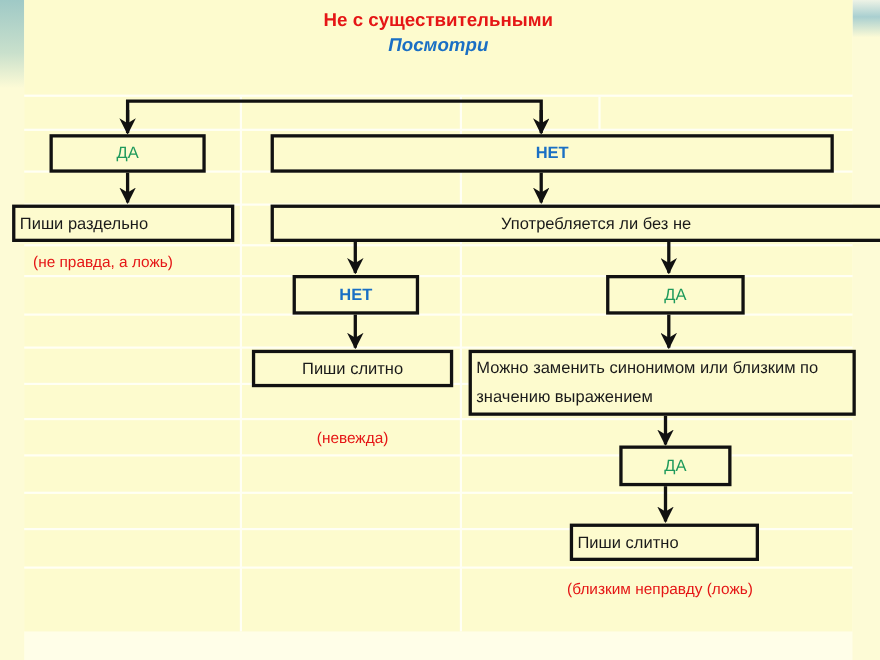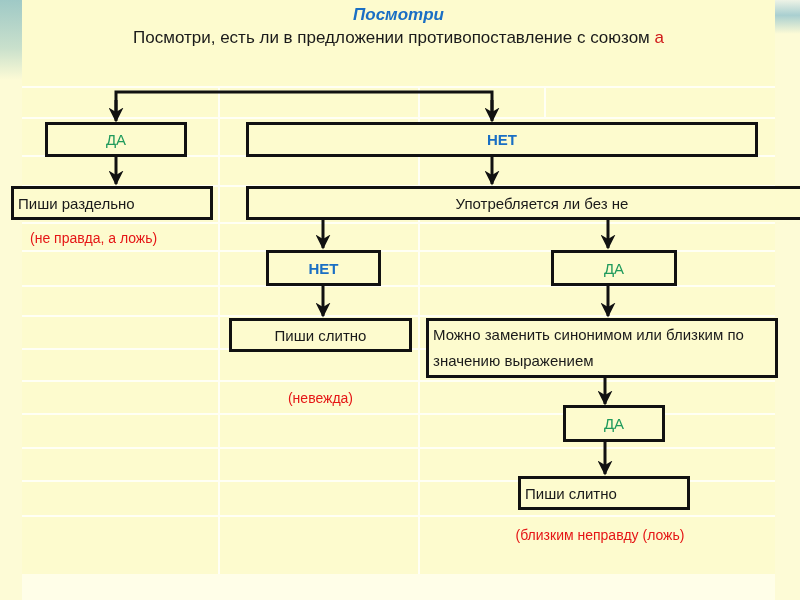--- a/index.html
+++ b/index.html
@@ -64,22 +64,22 @@
   <div class="hline" style="top:413px"></div>
   <div class="hline" style="top:447px"></div>
   <div class="hline" style="top:480px"></div>
   <div class="hline" style="top:515px"></div>
   <div class="vline" style="left:196px; top:88px; height:486px"></div>
   <div class="vline" style="left:396px; top:88px; height:486px"></div>
   <div class="vline" style="left:522px; top:88px; height:30px"></div>
 </div>
 
 <div class="title-block">
+  <div class="t1">Не с существительными</div>
   <div class="t2">Посмотри</div>
-  <div class="t3"><span>Посмотри, есть ли в предложении противопоставление с союзом </span><span class="red">а</span></div>
 </div>
 
 <svg class="arrows" width="800" height="600">
   <defs>
     <marker id="ah" viewBox="0 0 10 10" refX="9" refY="5" markerWidth="5" markerHeight="5" orient="auto">
       <path d="M0,0 L10,5 L0,10 L3,5 z" fill="#111"></path>
     </marker>
   </defs>
   <polyline points="116,118 116,92 492,92 492,118" fill="none" stroke="#111" stroke-width="3"></polyline>
   <line x1="116" y1="100" x2="116" y2="121" stroke="#111" stroke-width="3" marker-end="url(#ah)"></line>

